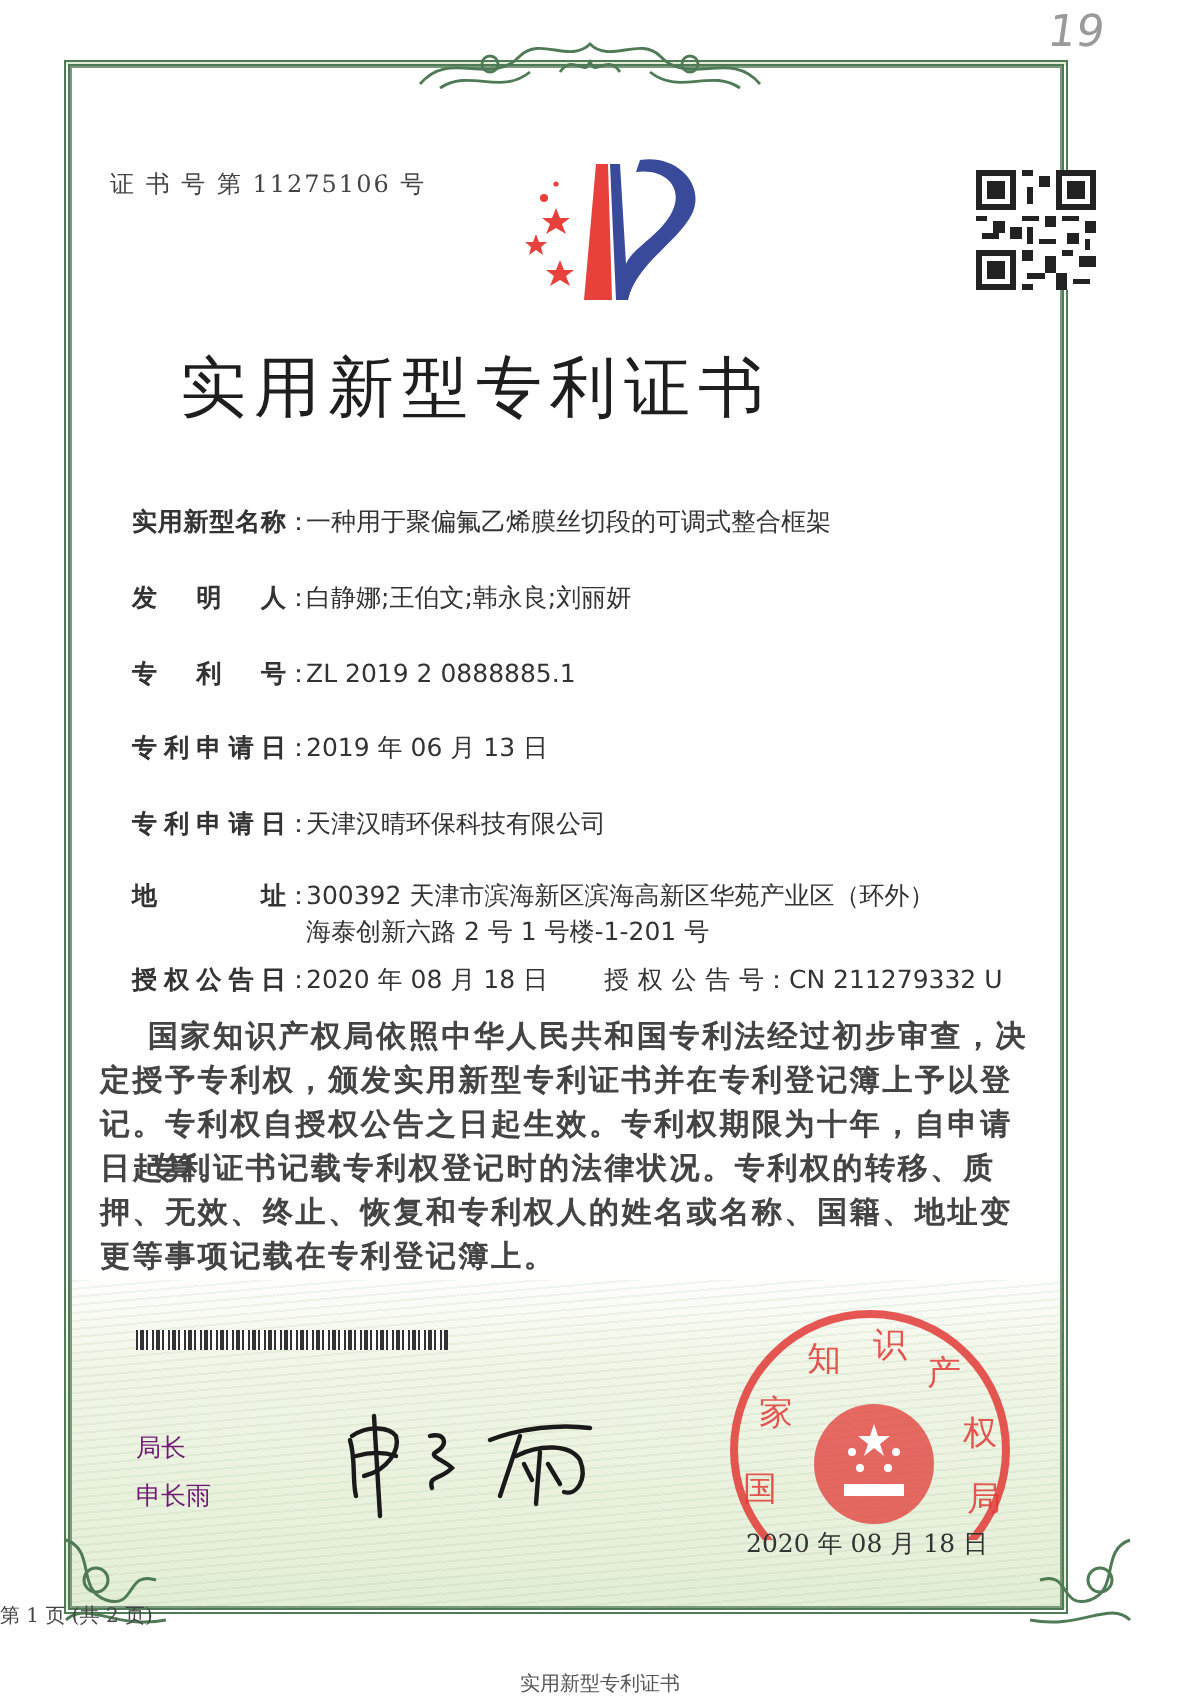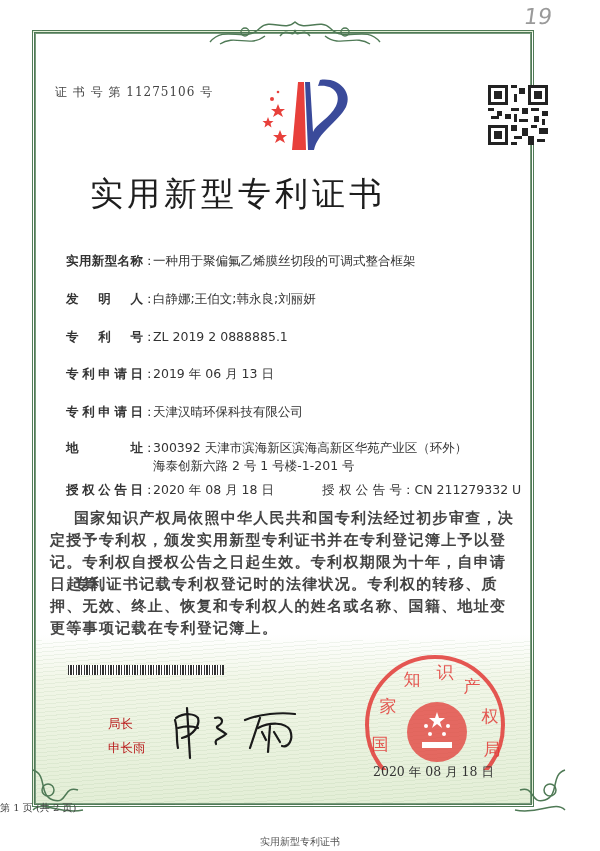--- a/index.html
+++ b/index.html
@@ -42,31 +42,31 @@
     font-family:"DejaVu Sans", sans-serif; font-size:33px; letter-spacing:4px; color:#1e1e1e;
   }
   .field {
     position:absolute; left:66px; font-size:12.5px; color:#333;
     font-family:"DejaVu Sans", sans-serif; white-space:nowrap;
   }
   .field .lbl { display:inline-block; width:77px; text-align:justify; text-align-last:justify;font-weight:bold; }
   .field .colon { display:inline-block; width:10px; }
   .field .val { font-family:"DejaVu Sans", sans-serif; }
   .addr2 { position:absolute; left:153px; top:458px; font-size:12.5px; color:#333; font-family:"DejaVu Sans", sans-serif; }
-  .pub-no { position:absolute; left:302px; top:482px; font-size:12.5px; color:#333; font-family:"DejaVu Sans", sans-serif; white-space:nowrap;margin-left:20px; }
+  .pub-no { position:absolute; left:302px; top:482px; font-size:12.5px; color:#333; font-family:"DejaVu Sans", sans-serif; white-space:nowrap; }
   .pub-no .lbl { display:inline-block; width:80px; text-align:justify; text-align-last:justify; }
   .para {
     position:absolute; left:50px; width:470px; font-size:15px; line-height:22px; color:#444;
     font-family:"DejaVu Serif", serif; letter-spacing:1.3px;font-weight:bold;
   }
   .barcode {
     position:absolute; left:68px; top:665px; width:156px; height:10px;
     background: repeating-linear-gradient(90deg, #333 0px, #333 1px, #fff 1px, #fff 2px, #333 2px, #333 4px, #fff 4px, #fff 5px, #333 5px, #333 6px, #fff 6px, #fff 8px);
   }
-  .director { position:absolute; left:68px; top:712px; font-size:12.5px; line-height:24px; color:#b91c1c; font-family:"DejaVu Sans", sans-serif;margin-left:40px; }
+  .director { position:absolute; left:68px; top:712px; font-size:12.5px; line-height:24px; color:#701a75; font-family:"DejaVu Sans", sans-serif; }
   .signature { position:absolute; left:170px; top:700px; width:135px; height:60px; }
   .seal { position:absolute; left:360px; top:650px; width:150px; height:120px; }
   .seal-date { position:absolute; left:373px; top:764px; font-size:12.5px; color:#333; font-family:"DejaVu Serif", serif; }
   .page-indicator { position:absolute; left:0; width:600px; top:801px; text-align:left; font-size:10px; color:#444; }
   .bottom-note { position:absolute; left:0; width:600px; top:835px; text-align:center; font-size:10px; color:#555; }
 </style>
 </head>
 <body>
 
 <div class="cert"></div>

